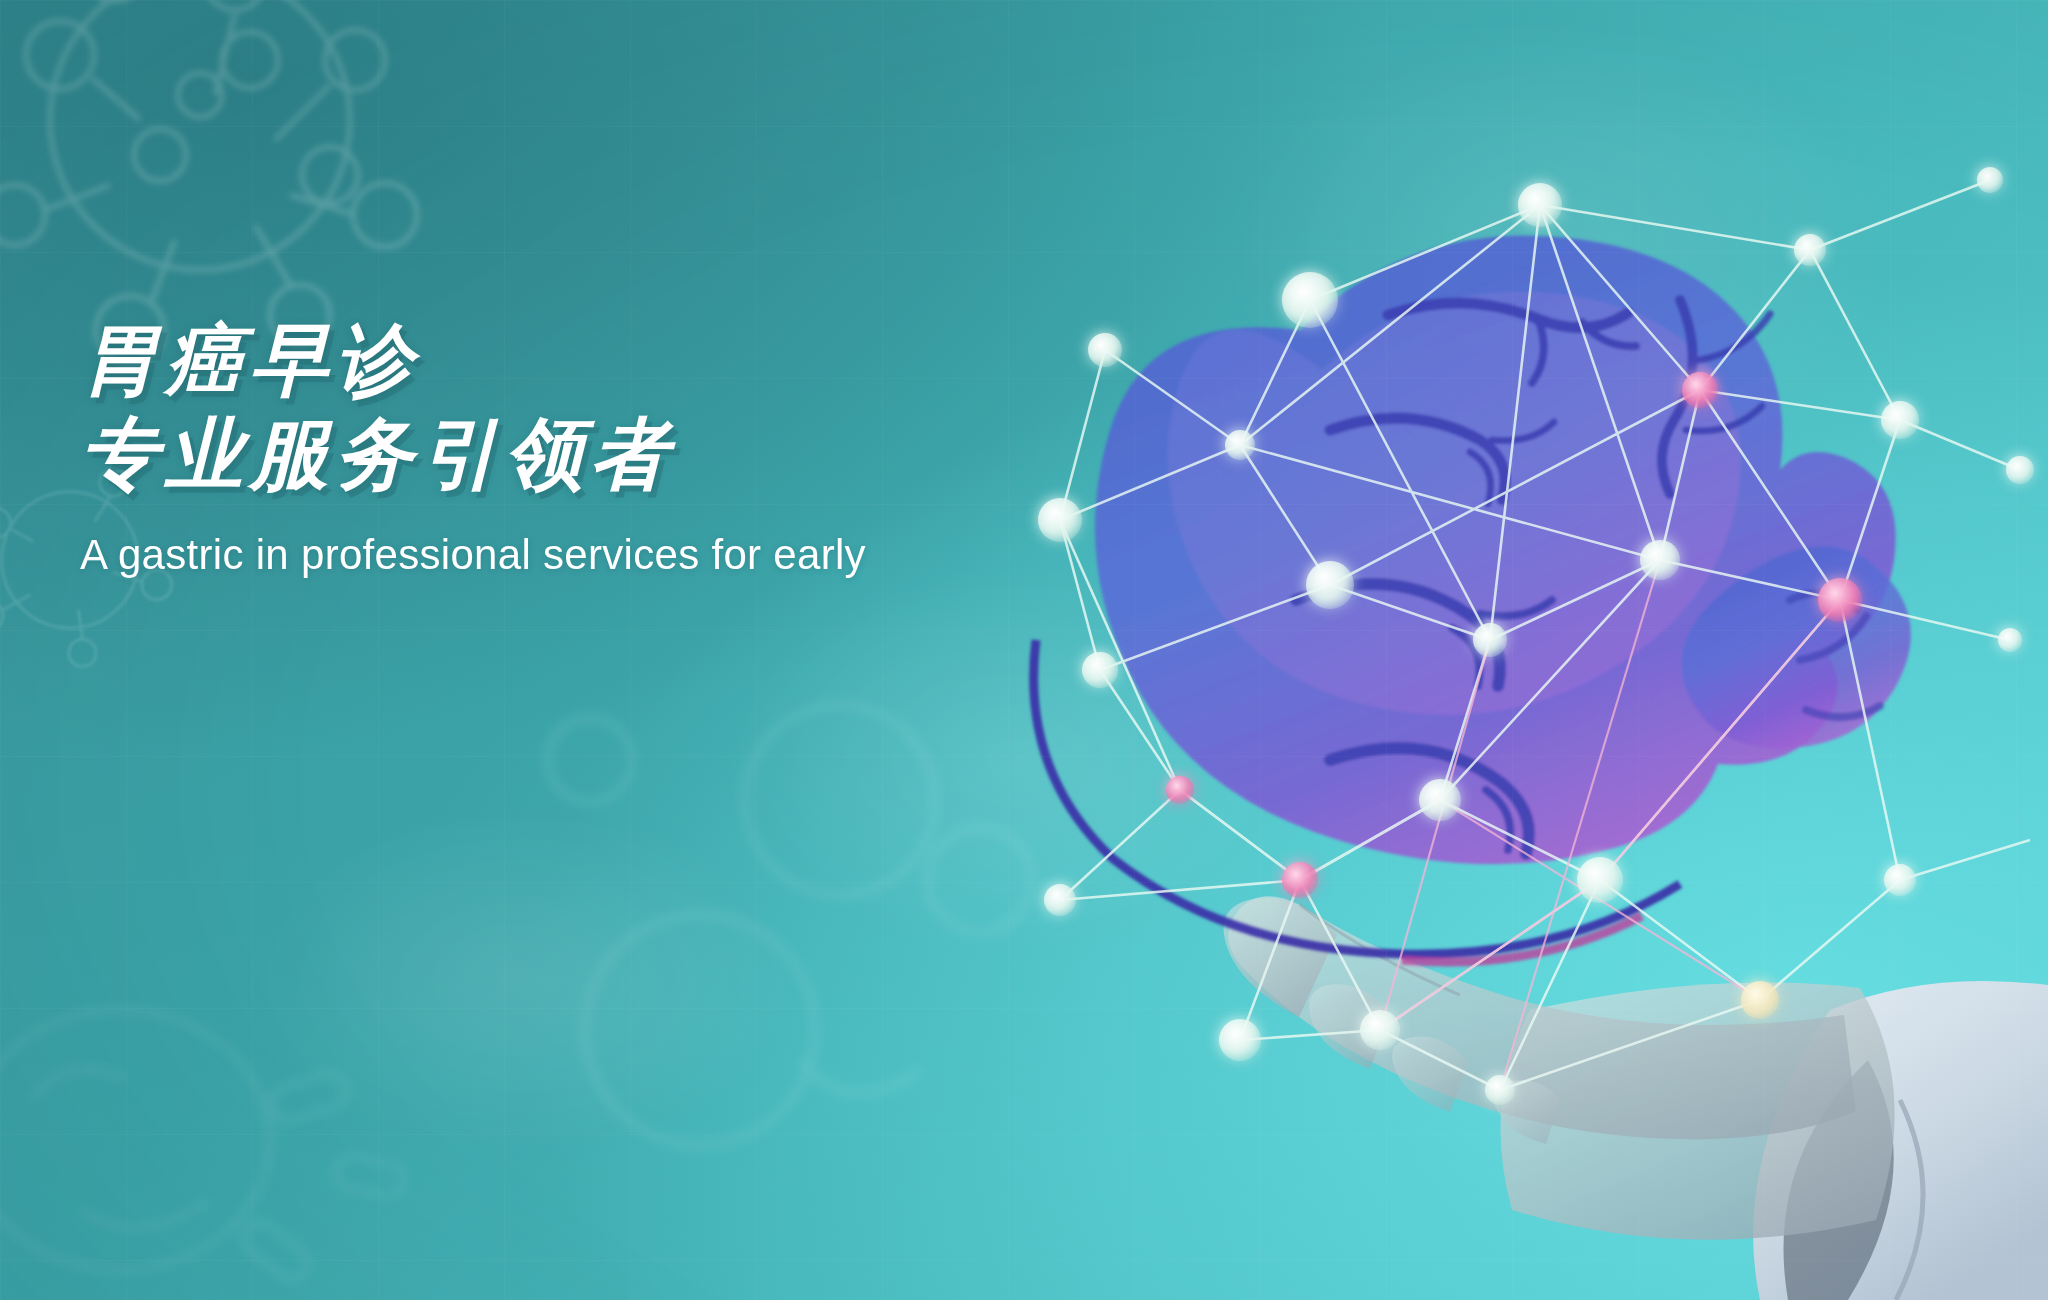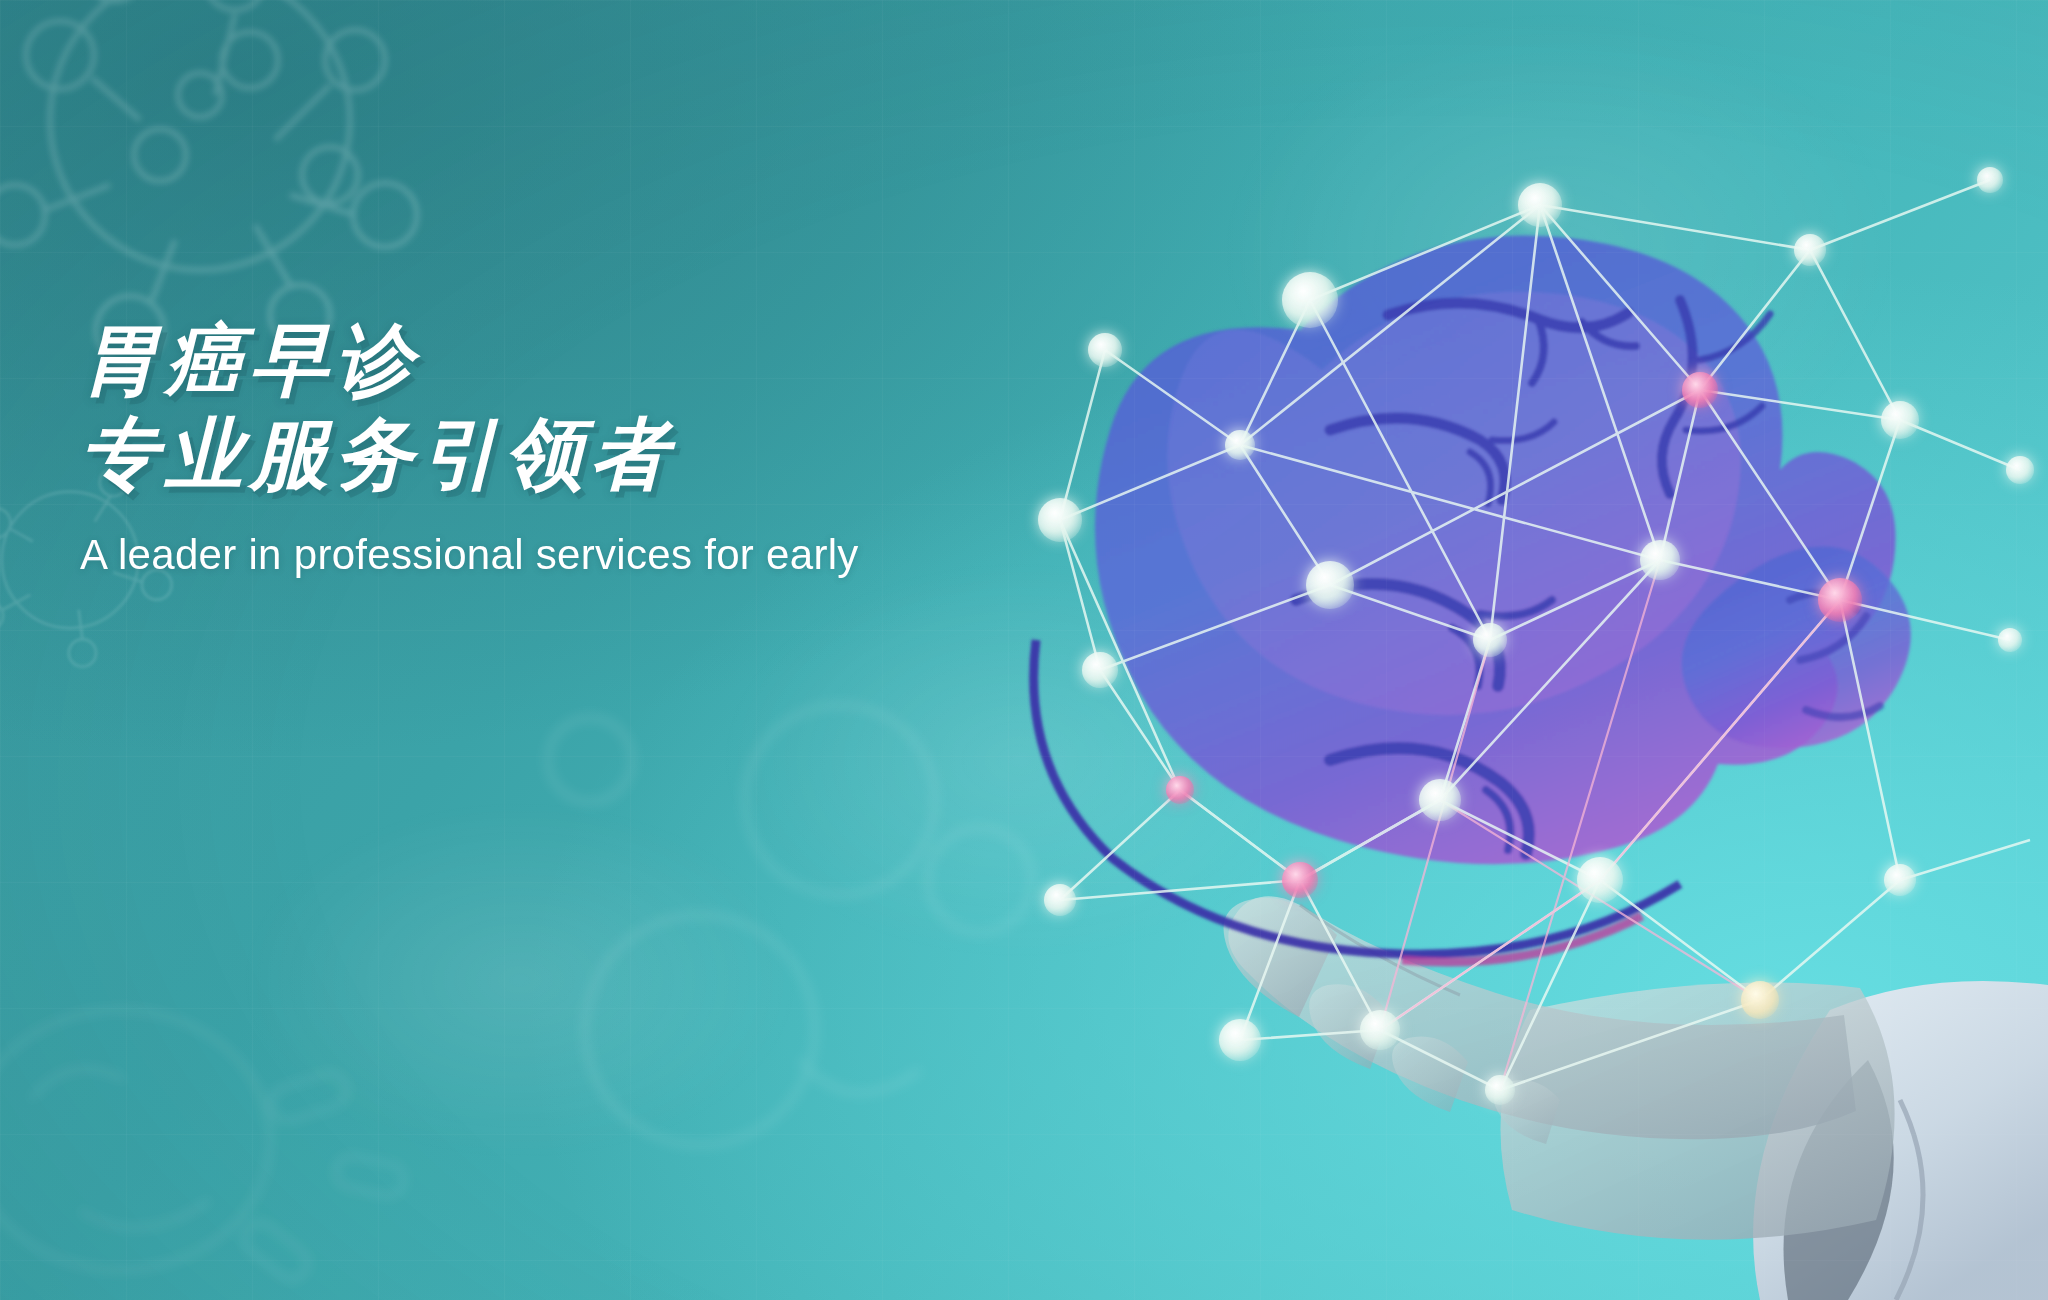--- a/index.html
+++ b/index.html
@@ -269,17 +269,17 @@
     </g>
   </svg>
 
   <div id="grid"></div>
   <div id="vign"></div>
 
   <div id="textblock">
     <div class="cn-line" id="cn1">胃癌早诊</div>
     <div class="cn-line" id="cn2">专业服务引领者</div>
     <div id="subtitle">
-      <span class="sub-line">A leader in professional services for early</span>
+      <span class="sub-line">A gastric in professional services for early</span>
     </div>
   </div>
 
 </div>
 
 </body></html>

